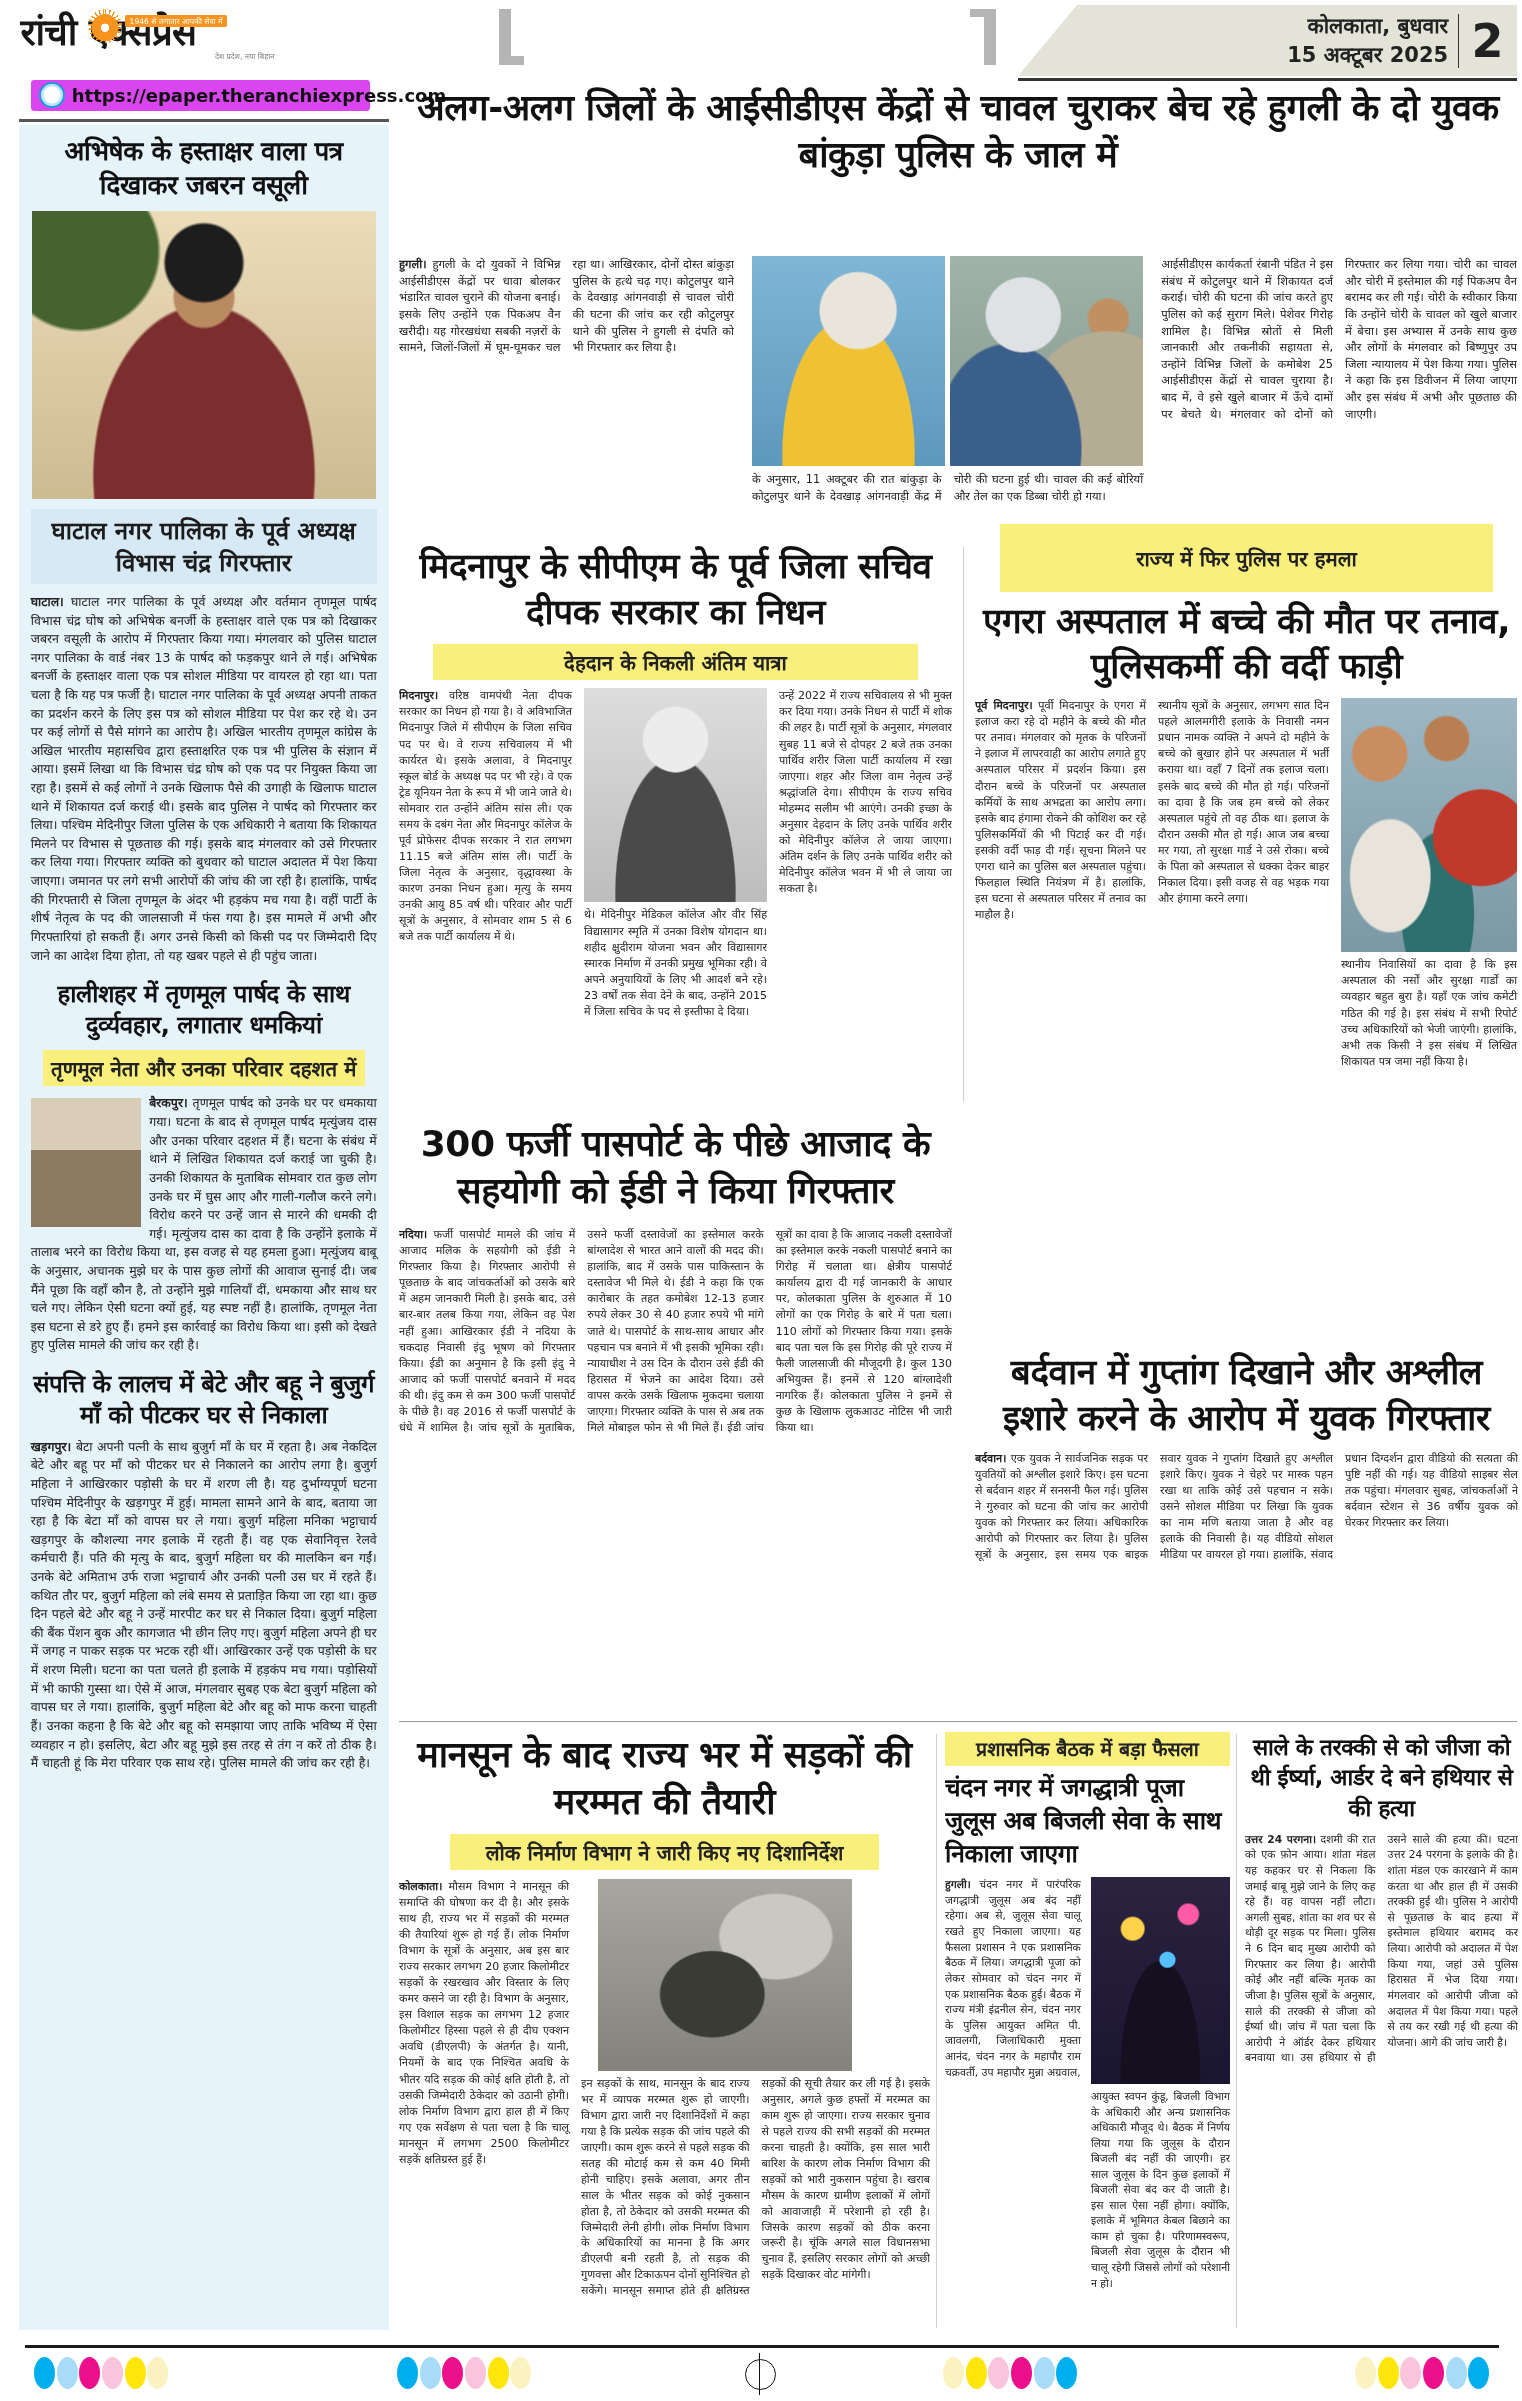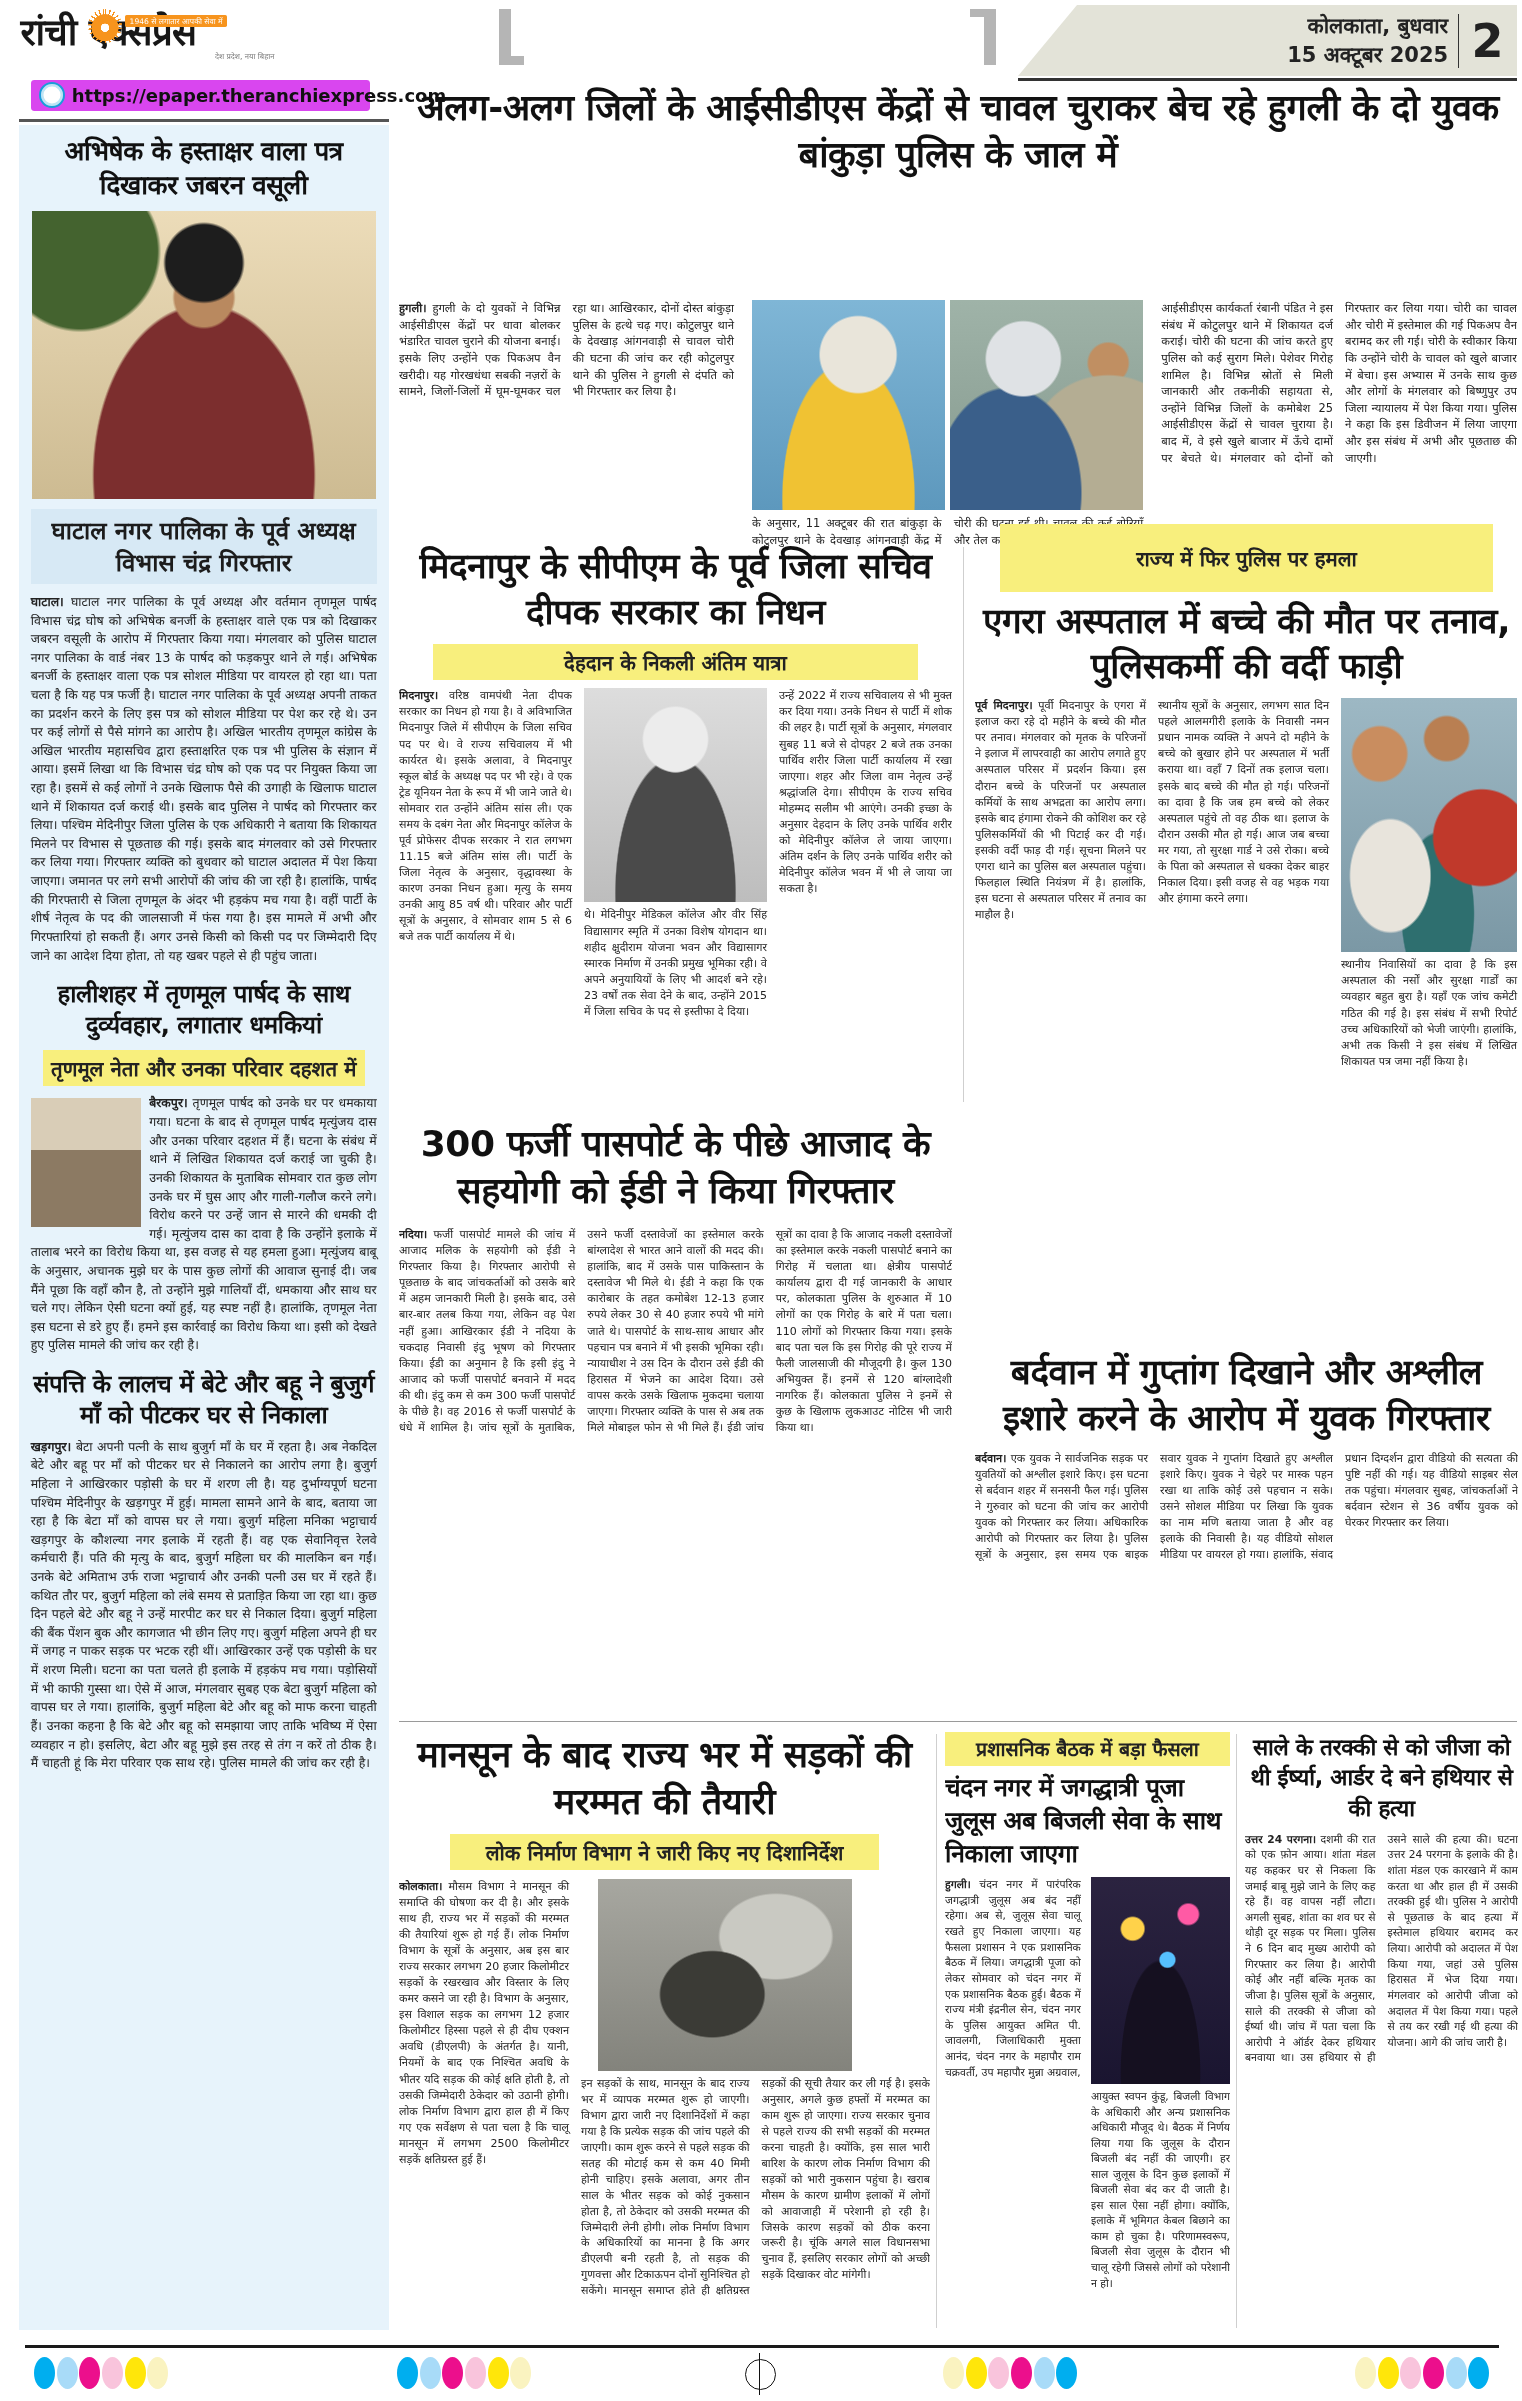--- a/index.html
+++ b/index.html
@@ -114,21 +114,21 @@
       <div class="hl hl2">संपत्ति के लालच में बेटे और बहू ने बुजुर्ग माँ को पीटकर घर से निकाला</div>
       <p class="body-txt" style="margin:6.8px 0 0 0;">
         <span class="dl">खड़गपुर।</span>
         <span>बेटा अपनी पत्नी के साथ बुजुर्ग माँ के घर में रहता है। अब नेकदिल बेटे और बहू पर माँ को पीटकर घर से निकालने का आरोप लगा है। बुजुर्ग महिला ने आखिरकार पड़ोसी के घर में शरण ली है। यह दुर्भाग्यपूर्ण घटना पश्चिम मेदिनीपुर के खड़गपुर में हुई। मामला सामने आने के बाद, बताया जा रहा है कि बेटा माँ को वापस घर ले गया। बुजुर्ग महिला मनिका भट्टाचार्य खड़गपुर के कौशल्या नगर इलाके में रहती हैं। वह एक सेवानिवृत्त रेलवे कर्मचारी हैं। पति की मृत्यु के बाद, बुजुर्ग महिला घर की मालकिन बन गईं। उनके बेटे अमिताभ उर्फ राजा भट्टाचार्य और उनकी पत्नी उस घर में रहते हैं। कथित तौर पर, बुजुर्ग महिला को लंबे समय से प्रताड़ित किया जा रहा था। कुछ दिन पहले बेटे और बहू ने उन्हें मारपीट कर घर से निकाल दिया। बुजुर्ग महिला की बैंक पेंशन बुक और कागजात भी छीन लिए गए। बुजुर्ग महिला अपने ही घर में जगह न पाकर सड़क पर भटक रही थीं। आखिरकार उन्हें एक पड़ोसी के घर में शरण मिली। घटना का पता चलते ही इलाके में हड़कंप मच गया। पड़ोसियों में भी काफी गुस्सा था। ऐसे में आज, मंगलवार सुबह एक बेटा बुजुर्ग महिला को वापस घर ले गया। हालांकि, बुजुर्ग महिला बेटे और बहू को माफ करना चाहती हैं। उनका कहना है कि बेटे और बहू को समझाया जाए ताकि भविष्य में ऐसा व्यवहार न हो। इसलिए, बेटा और बहू मुझे इस तरह से तंग न करें तो ठीक है। मैं चाहती हूं कि मेरा परिवार एक साथ रहे। पुलिस मामले की जांच कर रही है।</span>
       </p>
     </div>
   </div>
 
   <div class="abs hl" style="left:399px;top:85px;width:1118px;height:163px;font-size:36px;line-height:1.3;overflow:hidden;">अलग-अलग जिलों के आईसीडीएस केंद्रों से चावल चुराकर बेच रहे हुगली के दो युवक बांकुड़ा पुलिस के जाल में</div>
 
-  <div class="abs" style="left:399px;top:256px;width:1118px;height:278px;display:flex;gap:18px;overflow:hidden;margin-top:44px;">
+  <div class="abs" style="left:399px;top:256px;width:1118px;height:278px;display:flex;gap:18px;overflow:hidden;">
     <div class="body-txt cols2" style="width:339px;font-size:11.4px;line-height:1.46;">
       <span class="dl">हुगली।</span>
       <span>हुगली के दो युवकों ने विभिन्न आईसीडीएस केंद्रों पर धावा बोलकर भंडारित चावल चुराने की योजना बनाई। इसके लिए उन्होंने एक पिकअप वैन खरीदी। यह गोरखधंधा सबकी नज़रों के सामने, जिलों-जिलों में घूम-घूमकर चल रहा था। आखिरकार, दोनों दोस्त बांकुड़ा पुलिस के हत्थे चढ़ गए। कोटुलपुर थाने के देवखाड़ आंगनवाड़ी से चावल चोरी की घटना की जांच कर रही कोटुलपुर थाने की पुलिस ने हुगली से दंपति को भी गिरफ्तार कर लिया है।</span>
     </div>
     <div style="width:395px;">
       <div style="display:flex;gap:5.1px;">
         <div class="photo" style="width:193px;height:210px;
           background:
             radial-gradient(circle at 55% 26%, #e9e5da 0 20%, rgba(0,0,0,0) 21%),
             radial-gradient(ellipse at 50% 95%, #f0c233 0 48%, rgba(0,0,0,0) 49%),

